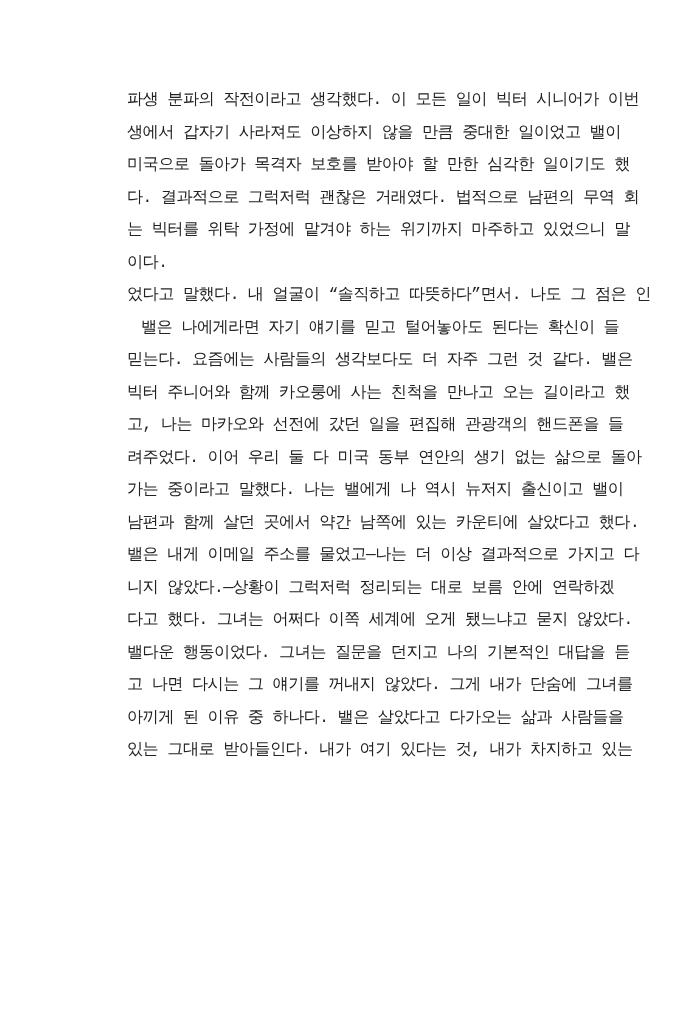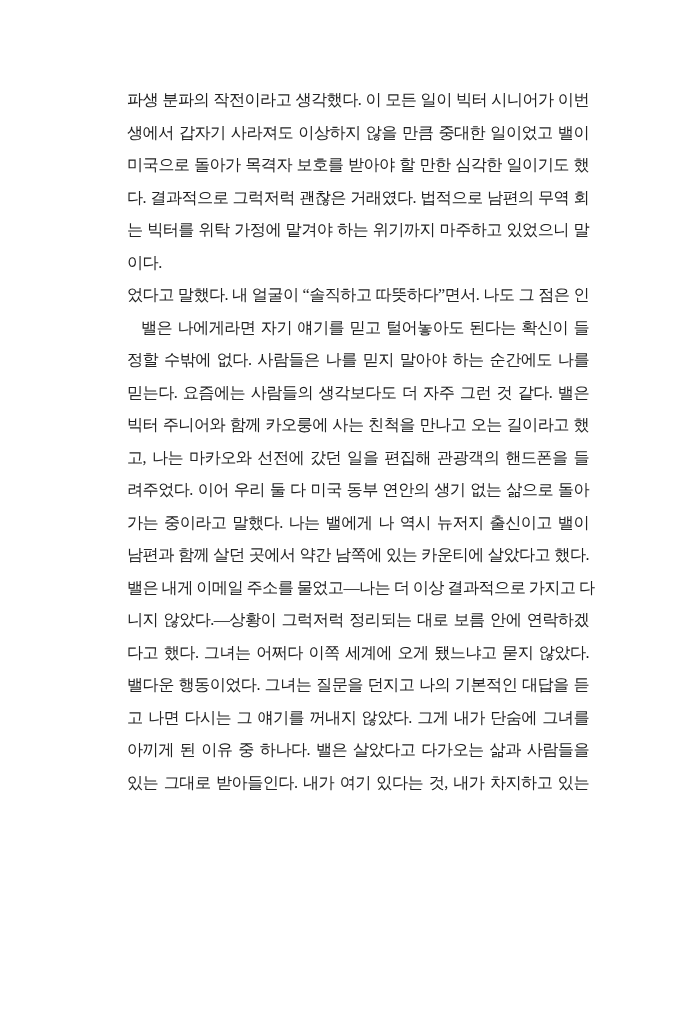--- a/index.html
+++ b/index.html
@@ -19,21 +19,21 @@
       left: 0; top: 0;
       width: 682px;
       height: 1024px;
       background: #ffffff;
     }
     .text-block {
       position: absolute;
       left: 127px;
       top: 84px;
       width: 462px;
-      font-family: Liberation Serif, serif;
+      font-family: Liberation Mono, monospace;
       font-size: 16.2px;
       color: #222;
     }
     .line {
       height: 32.5px;
       line-height: 32.5px;
       white-space: nowrap;
       text-align: justify;
       text-align-last: justify;
       letter-spacing: -0.6px;
@@ -68,21 +68,20 @@
       <div class="line">생에서 갑자기 사라져도 이상하지 않을 만큼 중대한 일이었고 밸이</div>
       <div class="line">미국으로 돌아가 목격자 보호를 받아야 할 만한 심각한 일이기도 했</div>
       <div class="line">다. 결과적으로 그럭저럭 괜찮은 거래였다. 법적으로 남편의 무역 회</div>
       <div class="line">는 빅터를 위탁 가정에 맡겨야 하는 위기까지 마주하고 있었으니 말</div>
       <div class="line last">이다.</div>
     </div>
 
     <div>
       <div class="line">었다고 말했다. 내 얼굴이 “솔직하고 따뜻하다”면서. 나도 그 점은 인</div>
       <div class="line indent">밸은 나에게라면 자기 얘기를 믿고 털어놓아도 된다는 확신이 들</div>
-      <div class="line">정할 수밖에 없다. 사람들은 나를 믿지 말아야 하는 순간에도 나를</div>
       <div class="line">믿는다. 요즘에는 사람들의 생각보다도 더 자주 그런 것 같다. 밸은</div>
       <div class="line">빅터 주니어와 함께 카오룽에 사는 친척을 만나고 오는 길이라고 했</div>
       <div class="line">고, 나는 마카오와 선전에 갔던 일을 편집해 관광객의 핸드폰을 들</div>
       <div class="line">려주었다. 이어 우리 둘 다 미국 동부 연안의 생기 없는 삶으로 돌아</div>
       <div class="line">가는 중이라고 말했다. 나는 밸에게 나 역시 뉴저지 출신이고 밸이</div>
       <div class="line">남편과 함께 살던 곳에서 약간 남쪽에 있는 카운티에 살았다고 했다.</div>
       <div class="line">밸은 내게 이메일 주소를 물었고—나는 더 이상 결과적으로 가지고 다</div>
       <div class="line">니지 않았다.—상황이 그럭저럭 정리되는 대로 보름 안에 연락하겠</div>
       <div class="line">다고 했다. 그녀는 어쩌다 이쪽 세계에 오게 됐느냐고 묻지 않았다.</div>
       <div class="line">밸다운 행동이었다. 그녀는 질문을 던지고 나의 기본적인 대답을 듣</div>

